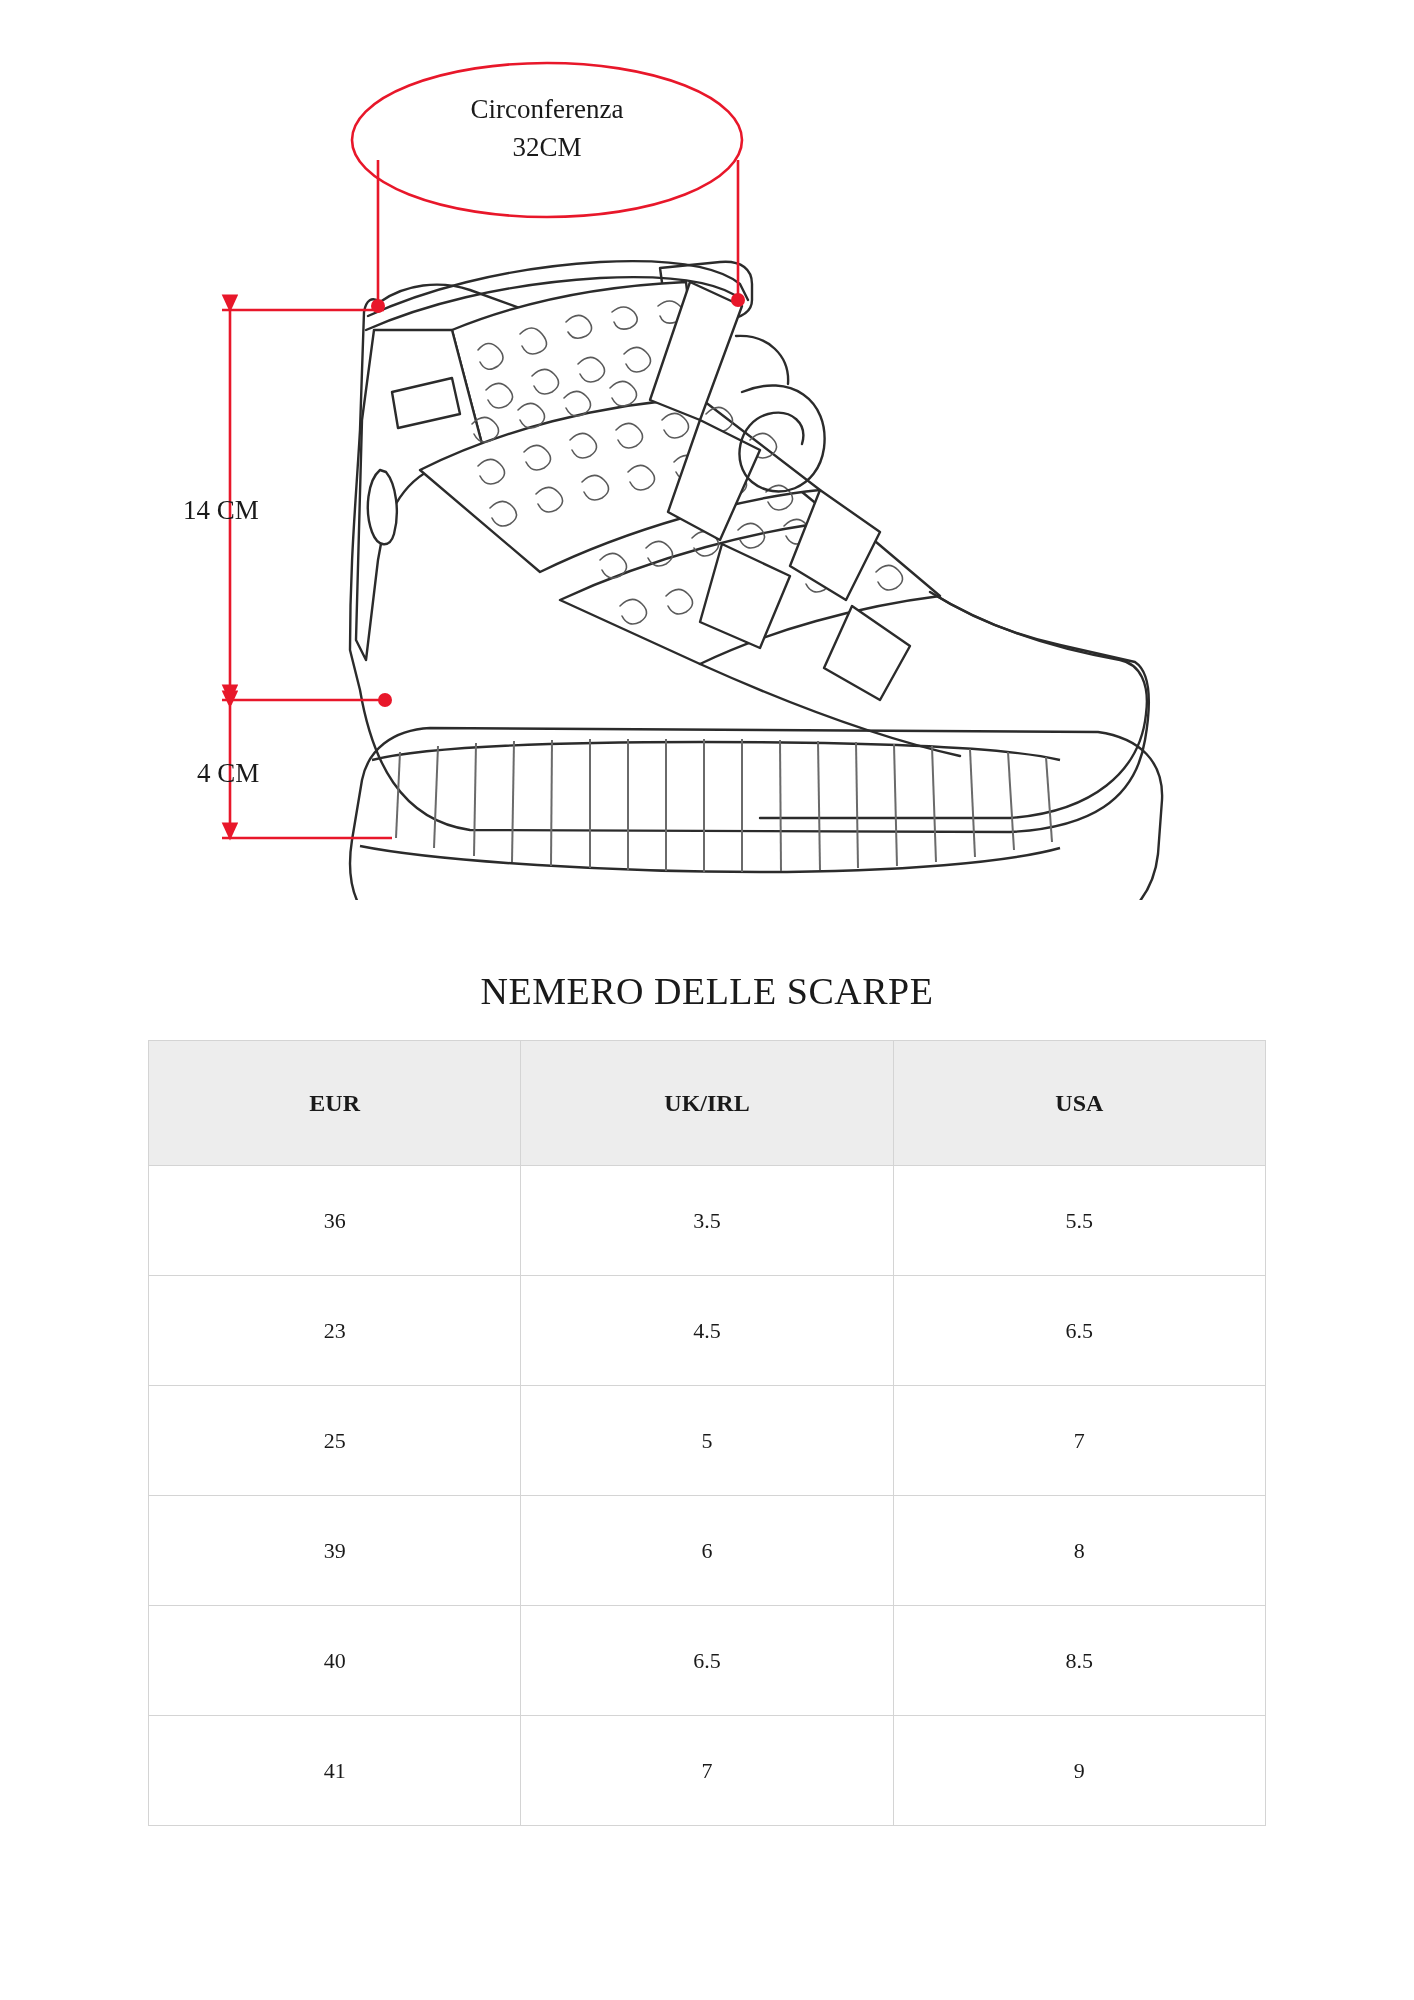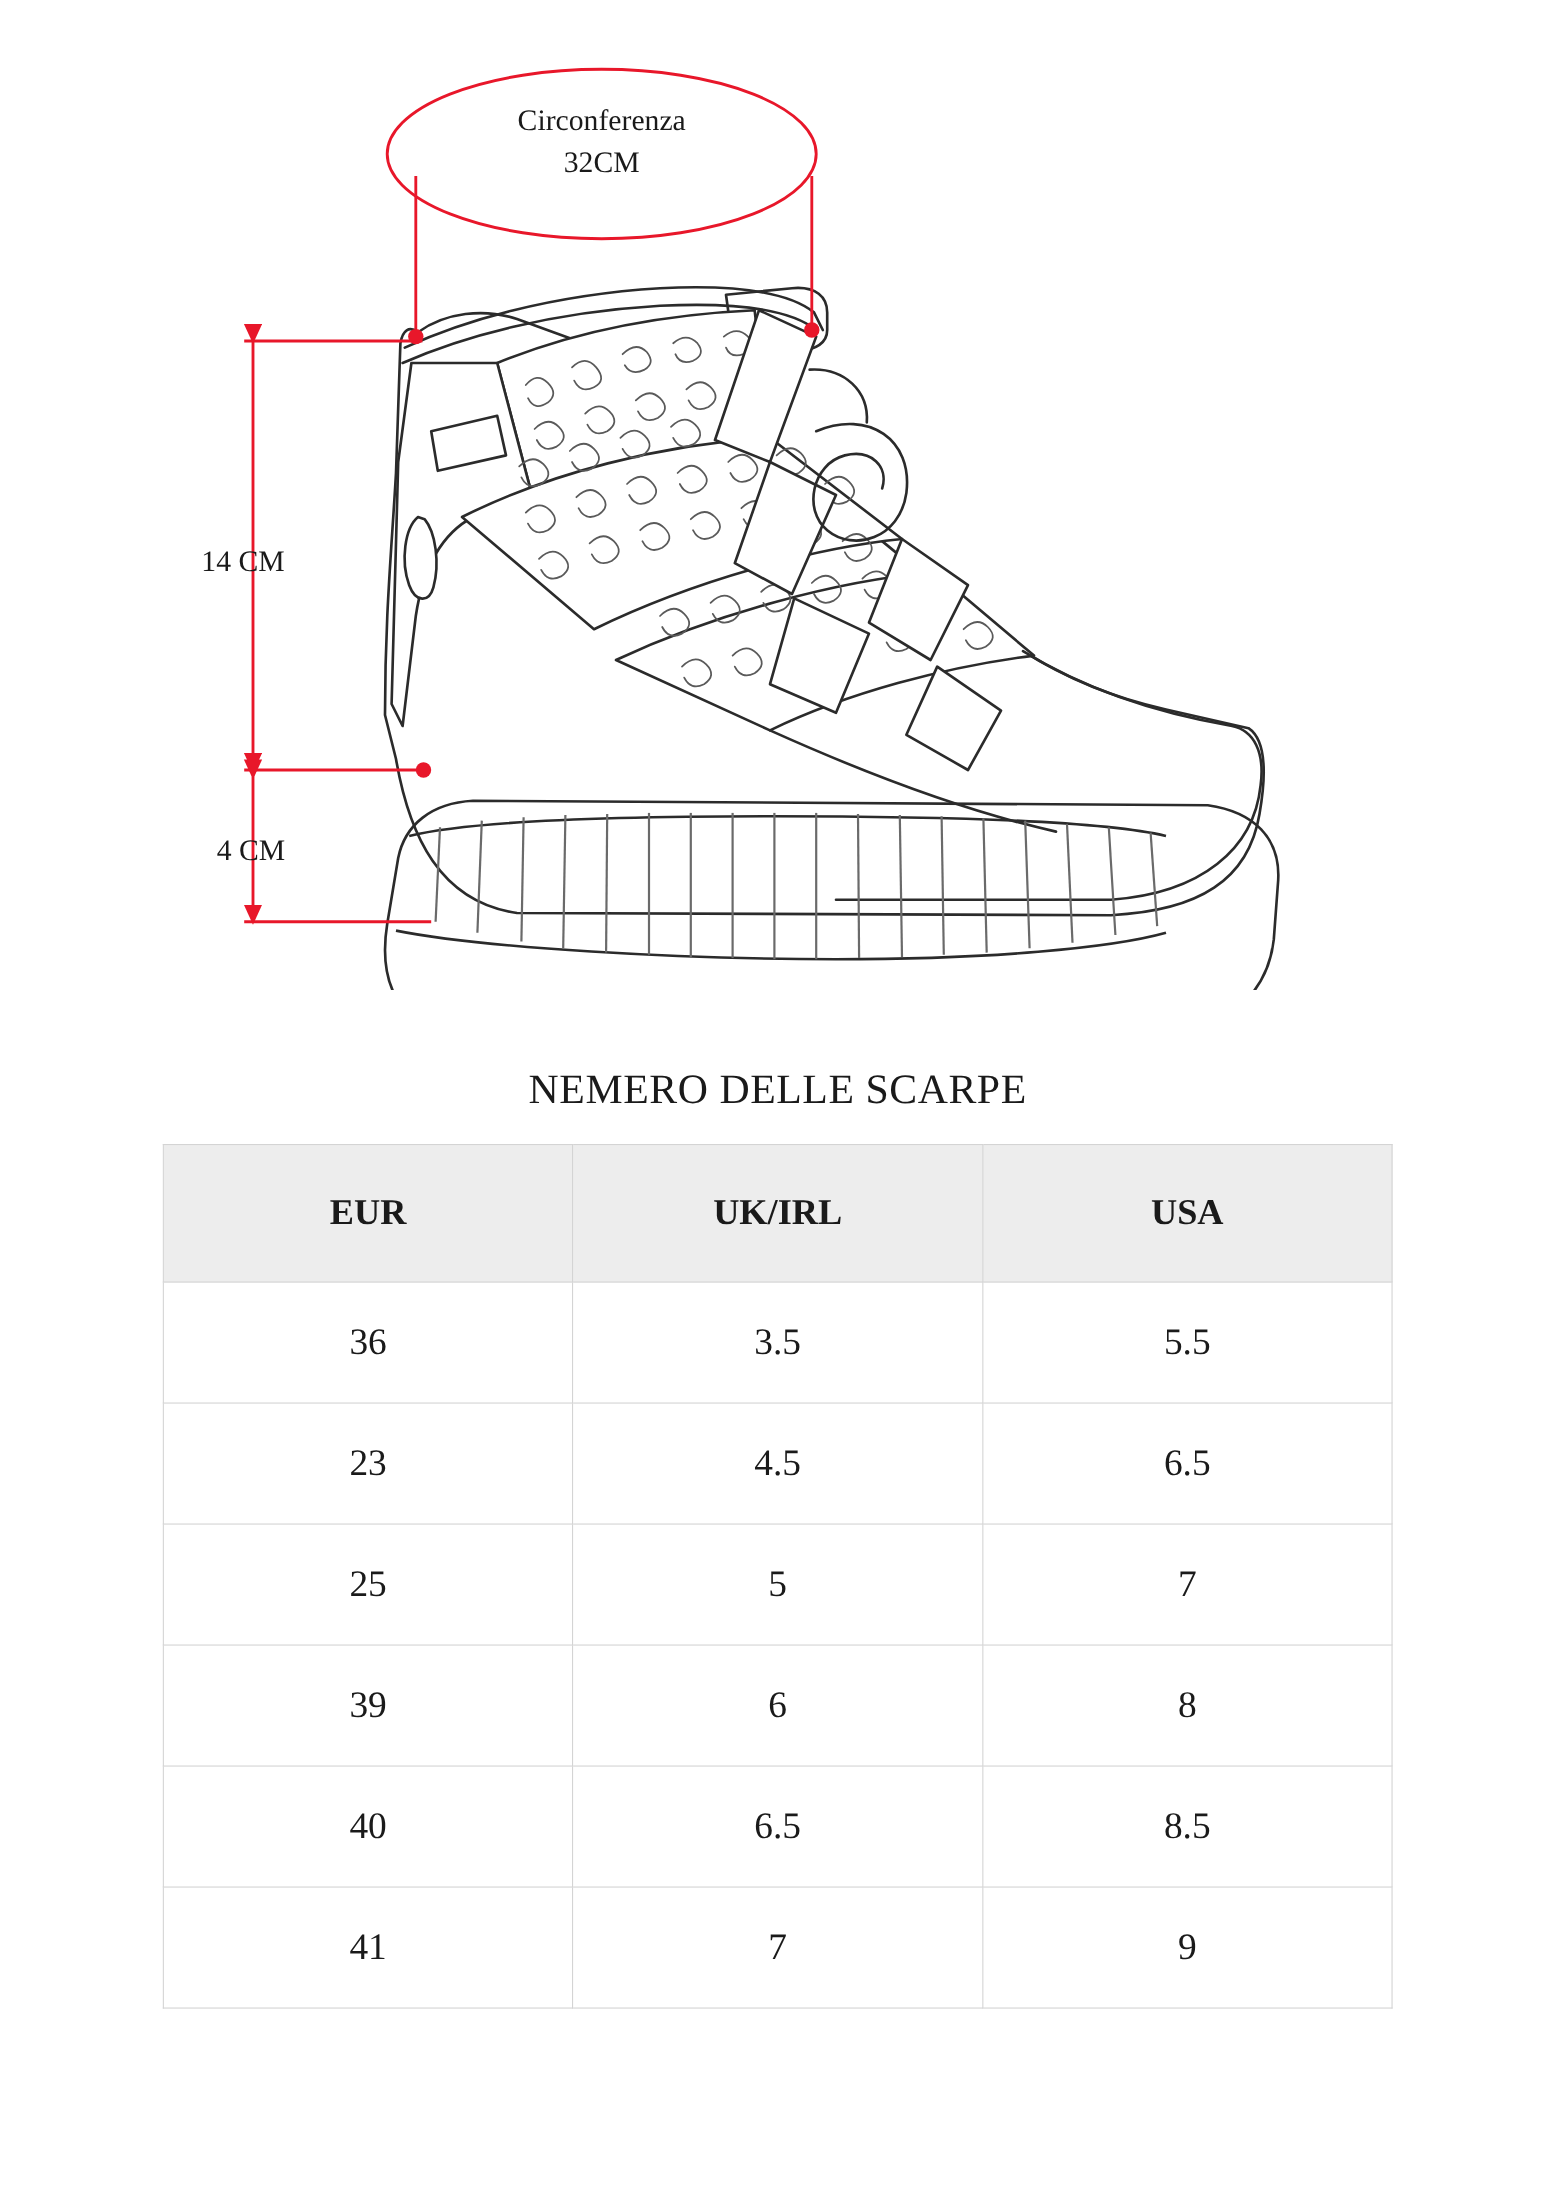--- a/index.html
+++ b/index.html
@@ -85,26 +85,26 @@
   table#size-table th,
   table#size-table td {
     border: 1px solid #d4d4d4;
     text-align: center;
     font-family: "Liberation Serif", serif;
     color: #1a1a1a;
   }
   table#size-table thead th {
     background: #ededed;
     height: 122px;
-    font-size: 33px;
+    font-size: 24px;
     font-weight: bold;
   }
   table#size-table tbody td {
     height: 107px;
-    font-size: 34px;
+    font-size: 22px;
     font-weight: normal;
     background: #ffffff;
   }
 </style>
 </head>
 <body>
 
 <div id="diagram-area">
 
   <svg id="diagram-svg" width="1414" height="900" viewBox="0 0 1414 900">

